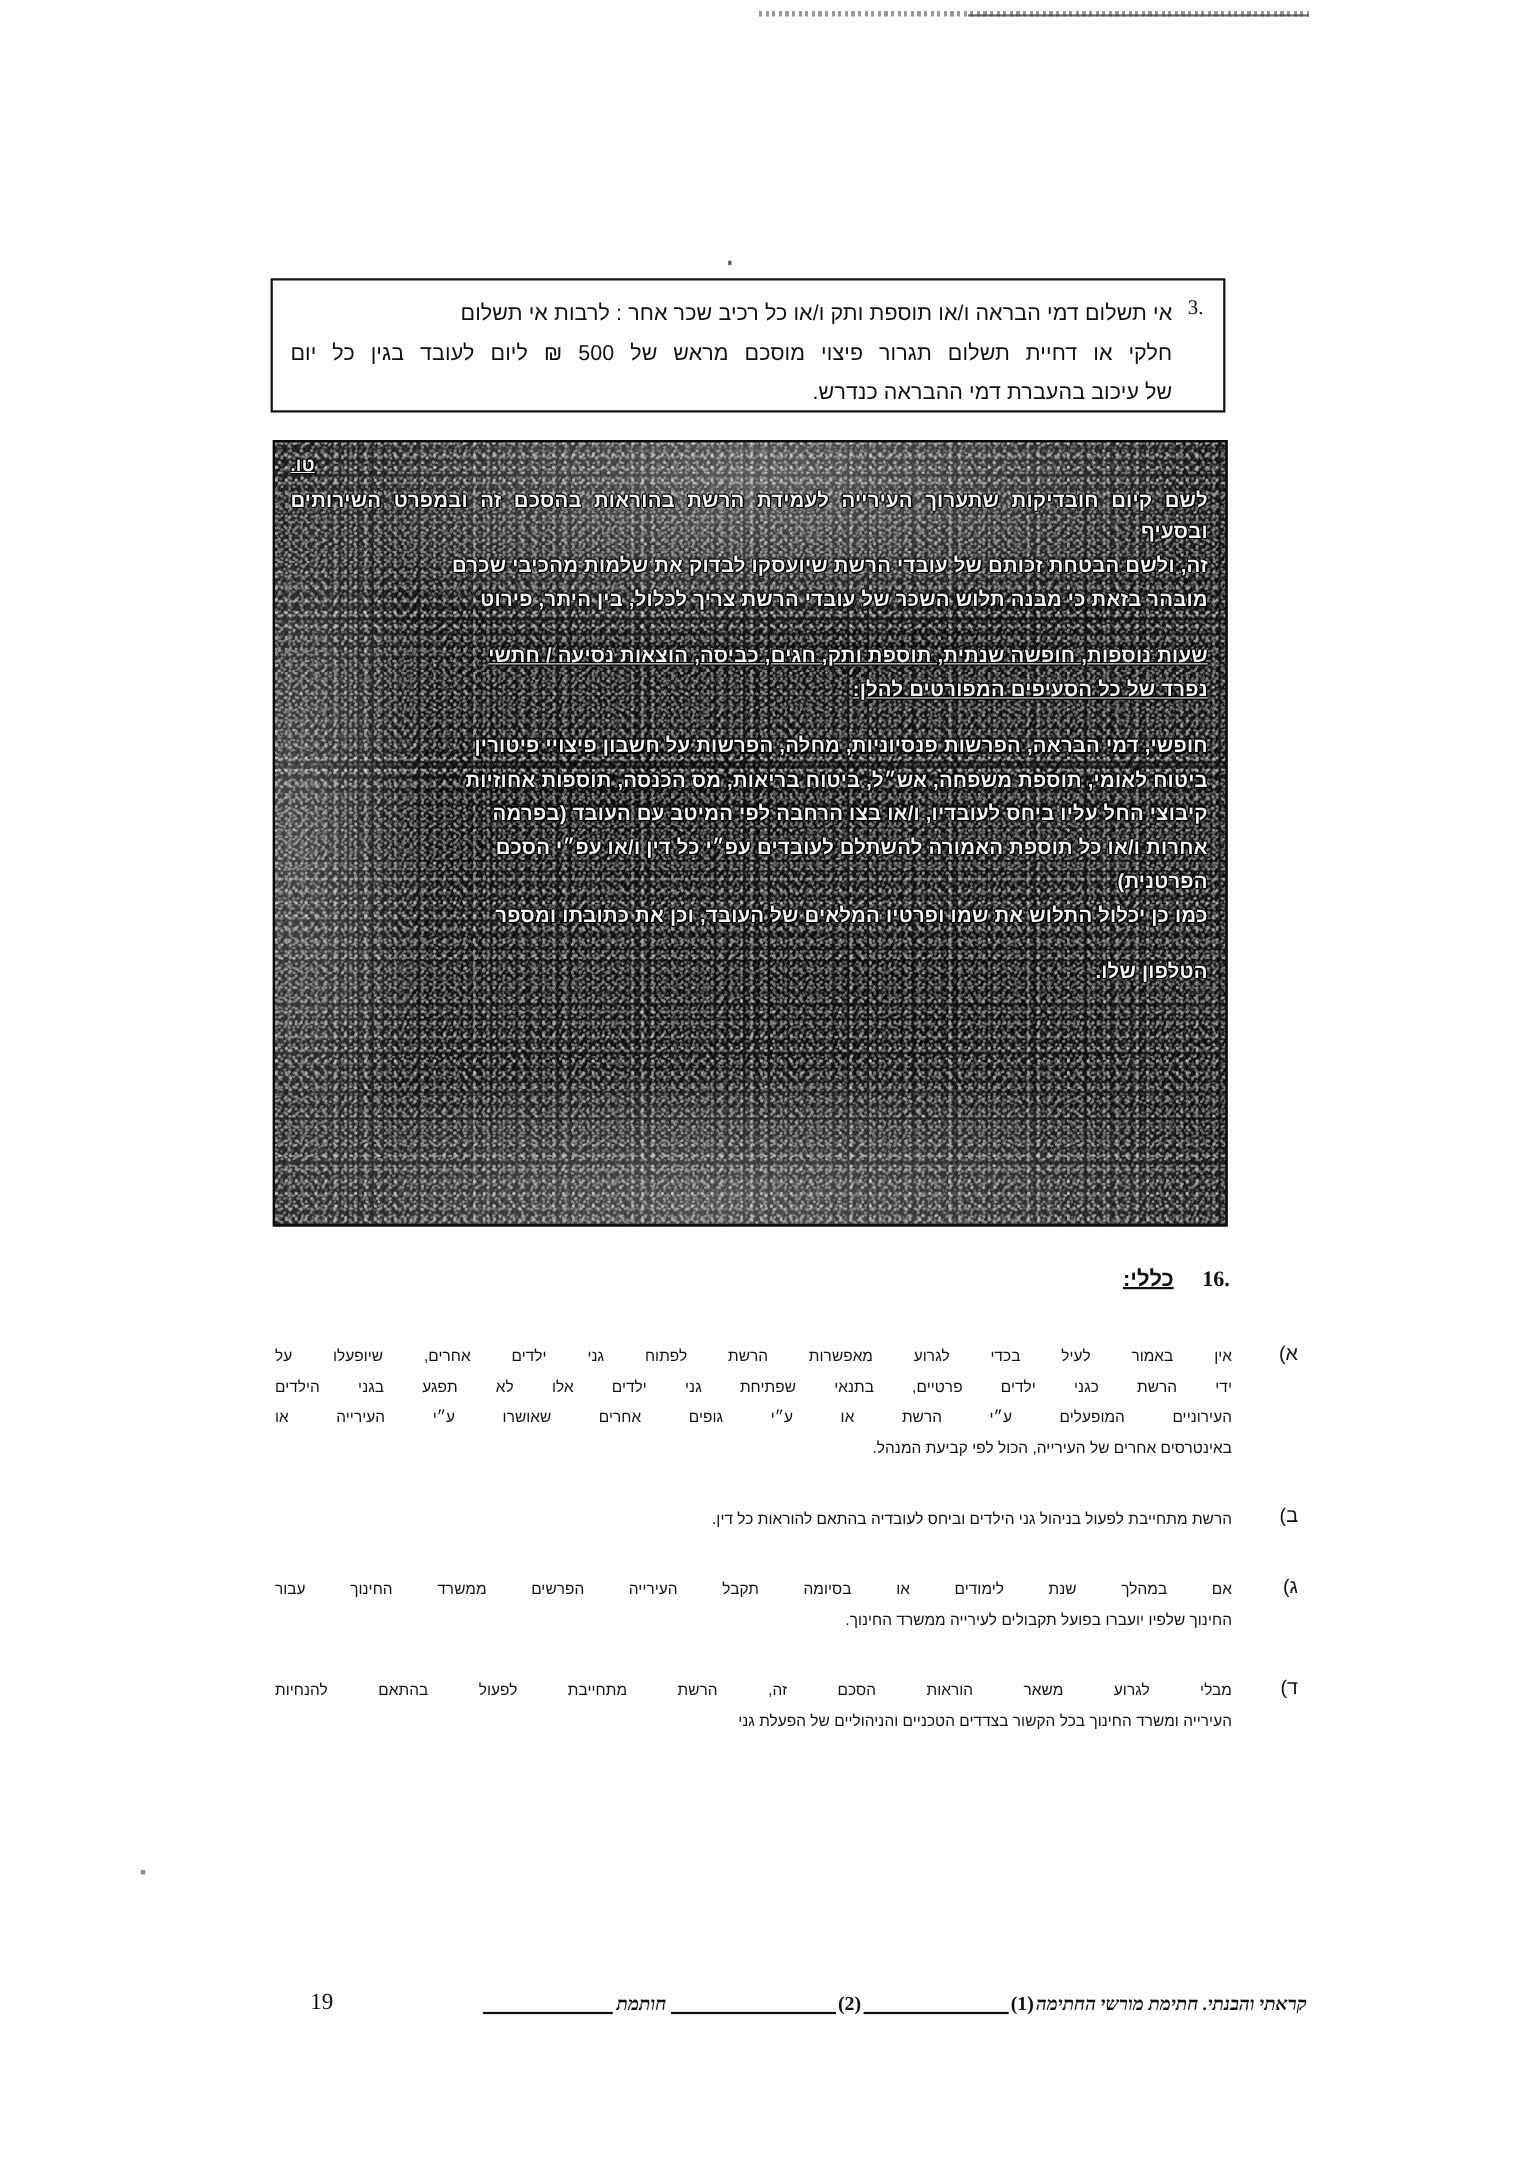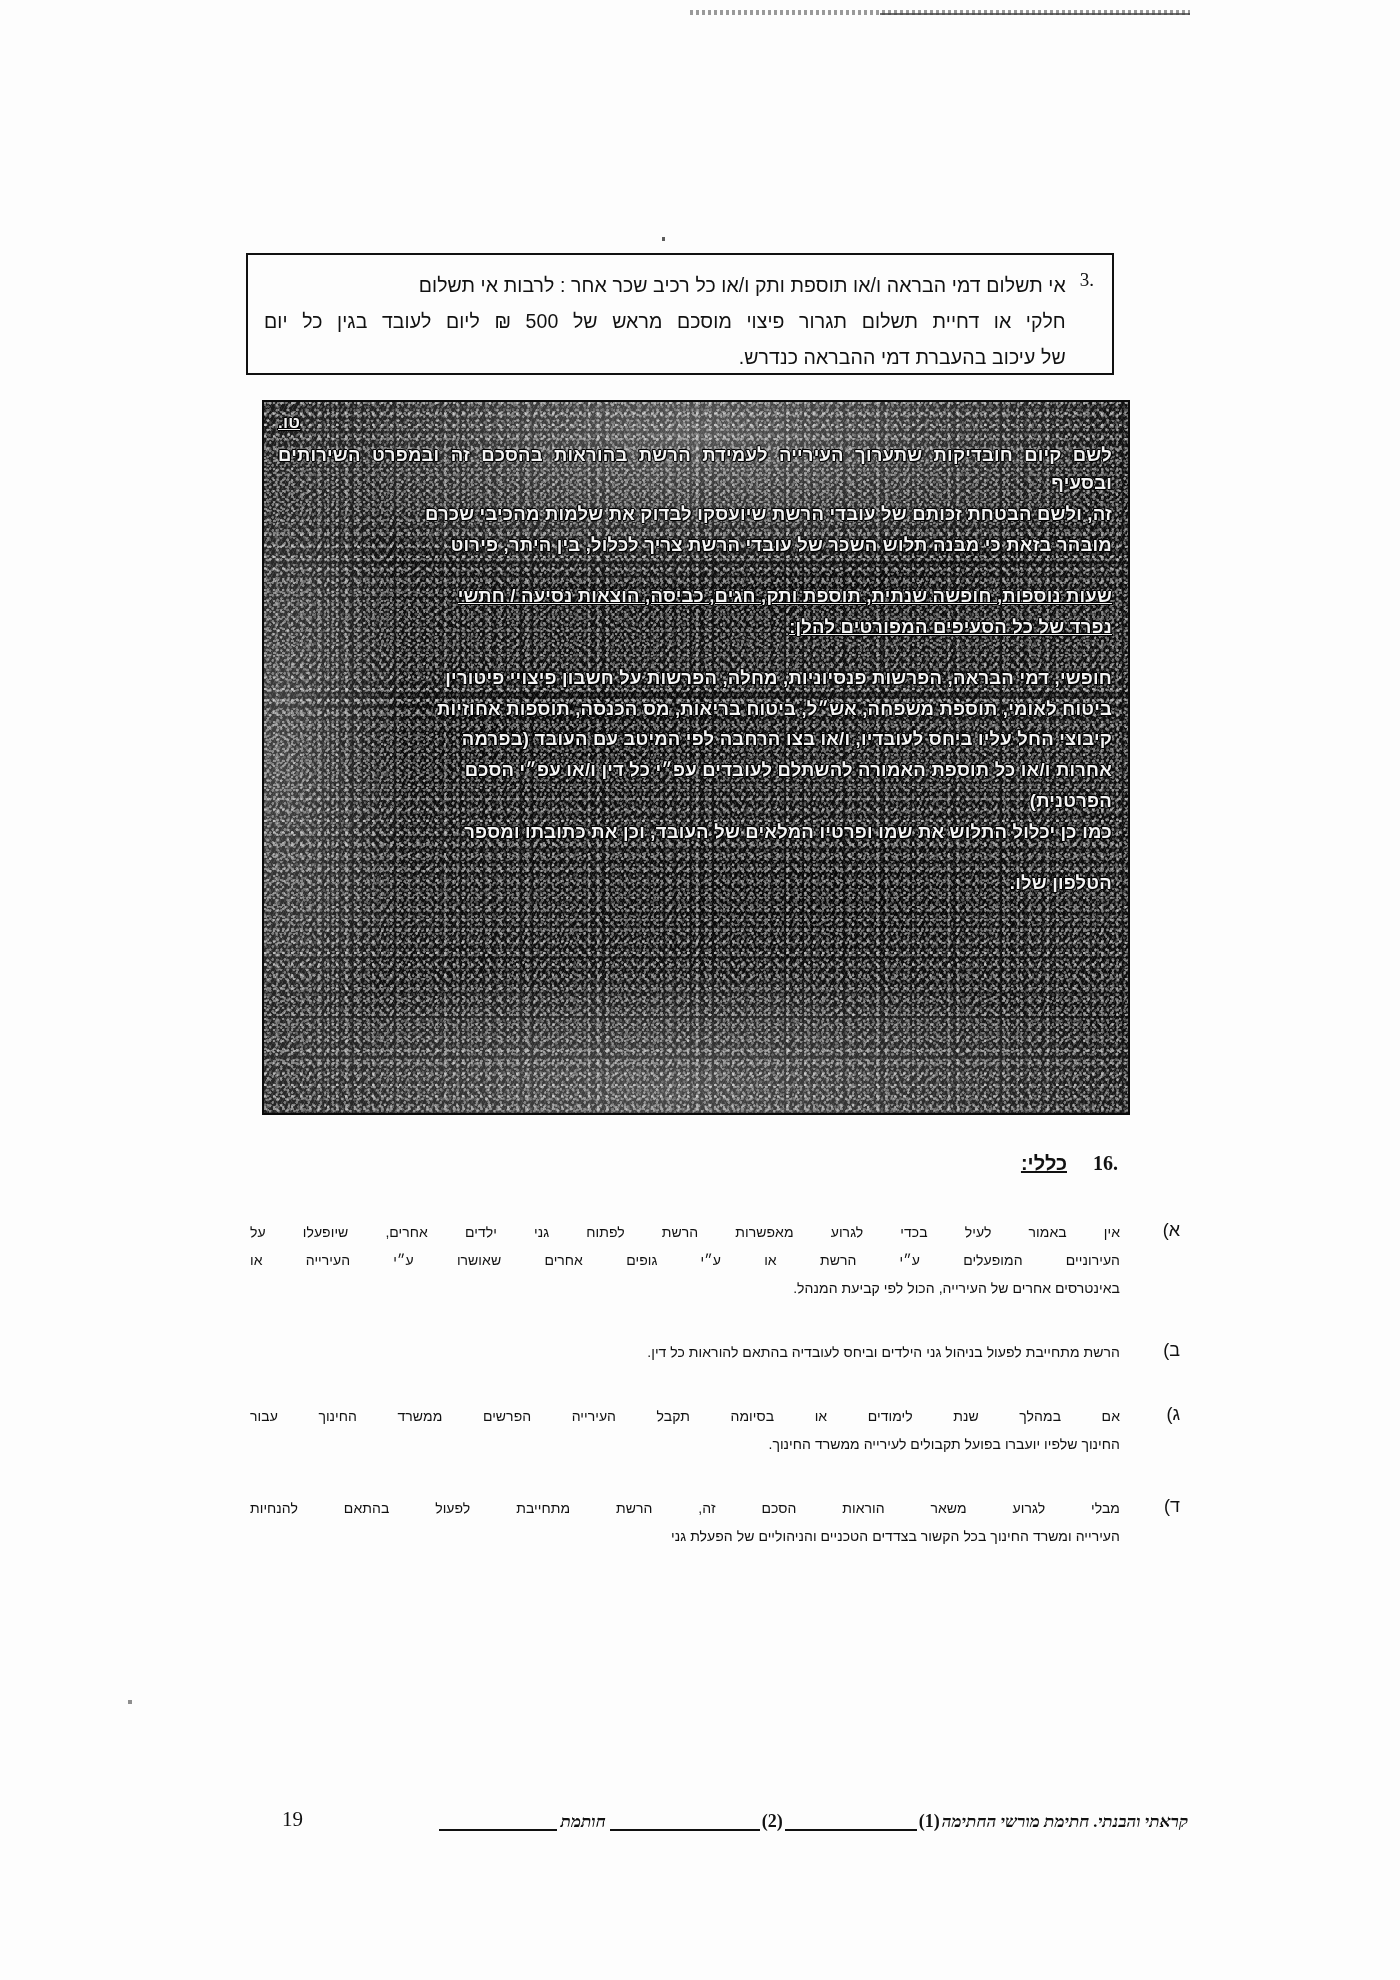--- a/index.html
+++ b/index.html
@@ -66,21 +66,21 @@
     text-align:justify;
     text-align-last:right;
     letter-spacing:.1px;
   }
   .clause-body .ln{display:block;}
   .clause-body .ln:nth-child(2){text-align:justify;text-align-last:justify;}
   .clause-body .ln:nth-child(3){text-align:center;}
 
   
   .dark-block{
-    position:absolute;left:262px;top:400px;width:868px;height:715px;
+    position:absolute;left:248px;top:400px;width:868px;height:715px;
     border:2px solid #0a0a0a;
     box-sizing:border-box;
     background:#0d0d0d;
     overflow:hidden;
     direction:rtl;
   }
   
   .grain{
     position:absolute;inset:0;
     pointer-events:none;
@@ -281,20 +281,21 @@
     <span class="num">16.</span>
     <span class="ttl">כללי:</span>
   </div>
 
   <div class="para-list">
 
     <div class="para">
       <div class="lbl">א)</div>
       <div class="txt">
         <span class="ln">אין באמור לעיל בכדי לגרוע מאפשרות הרשת לפתוח גני ילדים אחרים, שיופעלו על</span>
+        <span class="ln">ידי הרשת כגני ילדים פרטיים, בתנאי שפתיחת גני ילדים אלו לא תפגע בגני הילדים</span>
         <span class="ln">העירוניים המופעלים ע״י הרשת או ע״י גופים אחרים שאושרו ע״י העירייה או</span>
         <span class="ln last">באינטרסים אחרים של העירייה, הכול לפי קביעת המנהל.</span>
       </div>
     </div>
 
     <div class="para b">
       <div class="lbl">ב)</div>
       <div class="txt">
         <span class="ln last">הרשת מתחייבת לפעול בניהול גני הילדים וביחס לעובדיה בהתאם להוראות כל דין.</span>
       </div>

